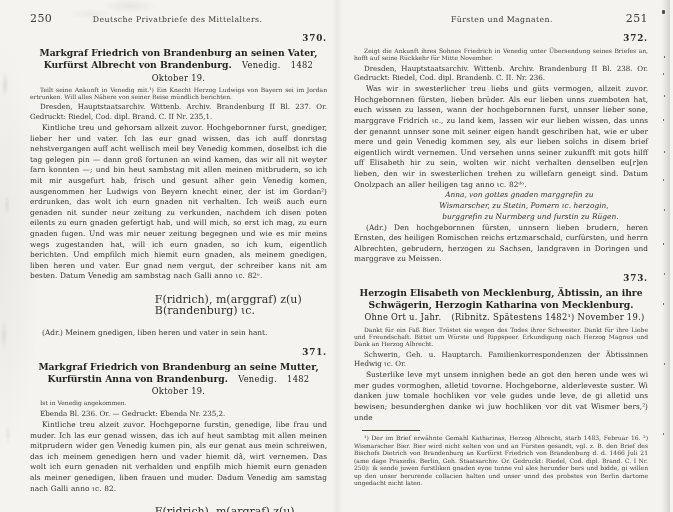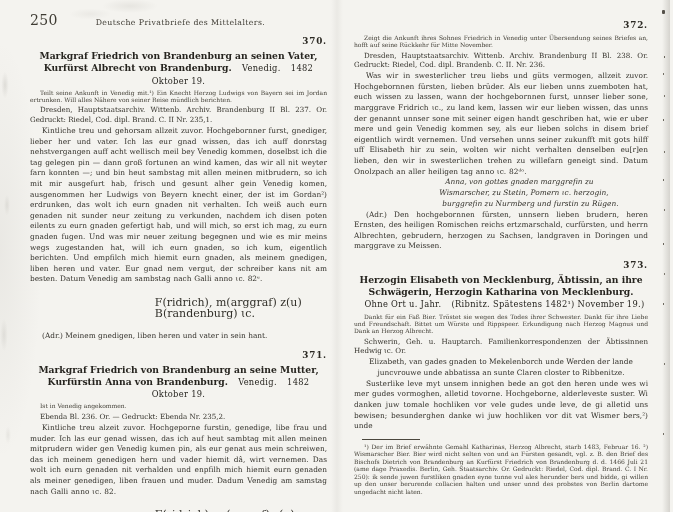--- a/index.html
+++ b/index.html
@@ -30,21 +30,21 @@
       radial-gradient(4px 14px at 7px 205px, rgba(100,95,85,.11), transparent 75%),
       radial-gradient(5px 22px at 4px 335px, rgba(100,95,85,.11), transparent 75%),
       radial-gradient(4px 12px at 8px 435px, rgba(100,95,85,.09), transparent 75%); }
 
   .page { position:absolute; top:0; height:512px; box-sizing:border-box; overflow:hidden; }
   .page-left  { left:0;   width:336px; padding:12px 9px 0 30px; }
   .page-right { left:337px; width:336px; padding:12px 25px 0 17px; }
 
   .running-header { display:flex; align-items:baseline; font-size:7.8px;
     letter-spacing:.4px; color:#3e3b33; margin-bottom:6px; }
-  .rh-num { font-size:14px; }
+  .rh-num { font-size:11px; }
   .rh-title { flex:1; text-align:center; }
   .rh-spacer { width:24px; }
 
   .entry-number { text-align:right; font-size:8.8px; font-weight:bold;
     letter-spacing:.8px; margin:8px 0 4px; color:#2b2923; }
   .entry-heading { margin:0 0 2px; text-align:center; font-size:9.2px;
     font-weight:bold; line-height:12.3px; color:#26241f; }
   .h-place, .h-date { font-weight:normal; font-size:8.3px; letter-spacing:.3px; margin-left:7px; }
   .regest { margin:0 0 2px; font-size:6px; line-height:7.3px; text-align:justify;
     text-indent:10px; color:#413e35; }
@@ -103,20 +103,25 @@
       <p class="letter-body">Kintliche treu alzeit zuvor. Hochgeporne furstin, genedige, libe frau und muder. Ich las eur genad wissen, das ich auf heut sambtag mit allen meinen mitprudern wider gen Venedig kumen pin, als eur genat aus mein schreiwen, das ich meinem genedigen hern und vader hiemit dâ, wirt vernemen. Das wolt ich eurn genaden nit verhalden und enpfilh mich hiemit eurn genaden als meiner genedigen, liben frauen und muder. Dadum Venedig am samstag nach Galli anno ɩc. 82.</p>
       <p class="signature">F(ridrich), m(argraf) z(u) B(randenburg) ɩc.</p>
       <p class="address">(Adr.) Meiner genedigen, liben freuen und muder in ier hant.</p>
     </section>
 
     <div class="fn-rule"></div>
     <p class="footnote">¹) Er kehrte vom heiligen Lande zurück.   ²) Jordanfluß.</p>
   </div>
 
   <div class="page page-right">
+    <div class="running-header">
+      <span class="rh-spacer"></span>
+      <span class="rh-title">Fürsten und Magnaten.</span>
+      <span class="rh-num">251</span>
+    </div>
 
     <section>
       <div class="entry-number">372.</div>
       <p class="regest">Zeigt die Ankunft ihres Sohnes Friedrich in Venedig unter Übersendung seines Briefes an, hofft auf seine Rückkehr für Mitte November.</p>
       <p class="source">Dresden, Hauptstaatsarchiv. Wittenb. Archiv. Brandenburg II Bl. 238. Or. Gedruckt: Riedel, Cod. dipl. Brandenb. C. II. Nr. 236.</p>
       <p class="letter-body">Was wir in swesterlicher treu liebs und güts vermogen, allzeit zuvor. Hochgebornnen fürsten, lieben brüder. Als eur lieben unns zuemboten hat, euch wissen zu lassen, wann der hochgebornnen furst, unnser lieber sone, marggrave Fridrich ɩc., zu land kem, lassen wir eur lieben wissen, das unns der genannt unnser sone mit seiner eigen handt geschriben hat, wie er uber mere und gein Venedig kommen sey, als eur lieben solchs in disem brief eigentlich wirdt vernemen. Und versehen unns seiner zukunfft mit gots hilff uff Elisabeth hir zu sein, wolten wir nicht verhalten denselben eu[r]en lieben, den wir in swesterlichen trehen zu willefarn geneigt sind. Datum Onolzpach an aller heiligen tag anno ɩc. 82ᵈᵒ.</p>
       <div class="sig-line sig-line-0">Anna, von gottes gnaden marggrefin zu</div>
       <div class="sig-line sig-line-1">Wismarscher, zu Stetin, Pomern ɩc. herzogin,</div>
       <div class="sig-line sig-line-2">burggrefin zu Nurmberg und furstin zu Rügen.</div>
       <p class="address">(Adr.) Den hochgebornnen fürsten, unnsern lieben brudern, heren Ernsten, des heiligen Romischen reichs ertzmarschald, curfürsten, und herrn Albrechten, gebrudern, herzogen zu Sachsen, landgraven in Doringen und marggrave zu Meissen.</p>
@@ -124,21 +129,20 @@
 
     <section>
       <div class="entry-number">373.</div>
       <h2 class="entry-heading">
         <span>Herzogin Elisabeth von Mecklenburg, Äbtissin, an ihre Schwägerin, Herzogin Katharina von Mecklenburg.</span>
         <span class="h-place">Ohne Ort u. Jahr.</span>
         <span class="h-date">(Ribnitz. Spätestens 1482¹) November 19.)</span>
       </h2>
       <p class="regest">Dankt für ein Faß Bier. Tröstet sie wegen des Todes ihrer Schwester. Dankt für ihre Liebe und Freundschaft. Bittet um Würste und Rippspeer. Erkundigung nach Herzog Magnus und Dank an Herzog Albrecht.</p>
       <p class="source">Schwerin, Geh. u. Hauptarch. Familienkorrespondenzen der Äbtissinnen Hedwig ɩc. Or.</p>
-      <p class="salutation">Elizabeth, van gades gnaden to Mekelenborch unde Werden der lande juncvrouwe unde abbatissa an sunte Claren closter to Ribbenitze.</p>
       <p class="letter-body">Susterlike leve myt unsem innighen bede an got den heren unde wes wi mer gudes vormoghen, alletid tovorne. Hochgeborne, alderleveste suster. Wi danken juw tomale hochliken vor vele gudes unde leve, de gi alletid uns bewisen; besunderghen danke wi juw hochliken vor dit vat Wismer bers,²) unde</p>
     </section>
 
     <div class="fn-rule"></div>
     <p class="footnote">¹) Der im Brief erwähnte Gemahl Katharinas, Herzog Albrecht, starb 1483, Februar 16.   ²) Wismarscher Bier. Bier wird nicht selten von und an Fürsten gesandt, vgl. z. B. den Brief des Bischofs Dietrich von Brandenburg an Kurfürst Friedrich von Brandenburg d. d. 1466 Juli 21 (ame dage Praxedis. Berlin, Geh. Staatsarchiv. Or. Gedruckt: Riedel, Cod. dipl. Brand. C. I Nr. 250): ik sende juwen furstliken gnaden eyne tunne vul ales herunder bers und bidde, gi willen up den unser berurende collacien halten und unser unnd des probstes von Berlin dartome ungedacht nicht laten.</p>
   </div>
 
   <div class="edge-strip"></div>
   <div class="edge-specks"></div>
 </div>

